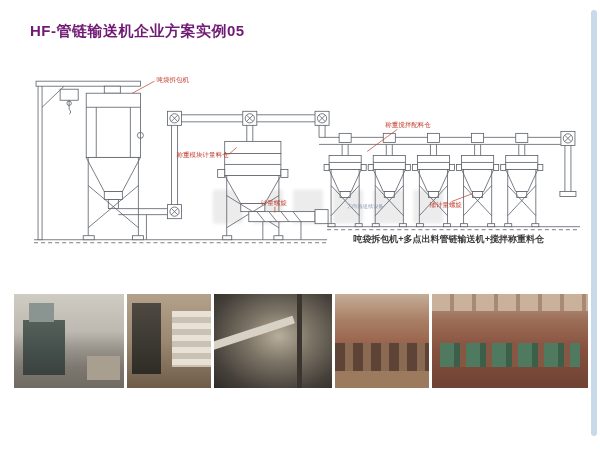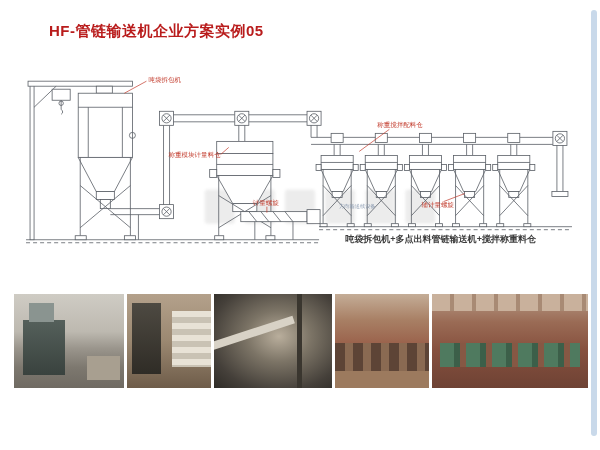--- a/index.html
+++ b/index.html
@@ -2,28 +2,28 @@
 <html><head>
 <meta charset="utf-8">
 <style>
   html,body{margin:0;padding:0;}
   body{
     width:600px;height:450px;position:relative;overflow:hidden;
     background:#ffffff;font-family:"Liberation Sans",sans-serif;
   }
   .page-title{
     position:absolute;left:30px;top:22px;
-    font-size:15px;font-weight:bold;color:#b91c1c;letter-spacing:.5px;margin-left:19px;
+    font-size:15px;font-weight:bold;color:#701a75;letter-spacing:.5px;
   }
   .edge-strip{
     position:absolute;right:3px;top:10px;bottom:14px;width:6px;
     background:#c9d9ea;border-radius:4px;
   }
   .diagram{
-    position:absolute;left:18px;top:62px;width:562px;height:222px;
+    position:absolute;left:26px;top:62px;width:562px;height:222px;
   }
   .diagram svg{width:100%;height:100%;display:block;}
   .lred{fill:#c23a2b;font-size:6.5px;font-family:"Liberation Sans",sans-serif;}
   .lblue{fill:#8a9ab0;font-size:5.2px;font-family:"Liberation Sans",sans-serif;}
   .lcap{fill:#3c3c3c;font-size:9px;font-weight:600;font-family:"Liberation Sans",sans-serif;}
   .photos{
     position:absolute;left:14px;top:294px;width:572px;height:94px;
     display:flex;gap:3px;
   }
   .photo{position:relative;height:100%;overflow:hidden;flex:0 0 auto;}

